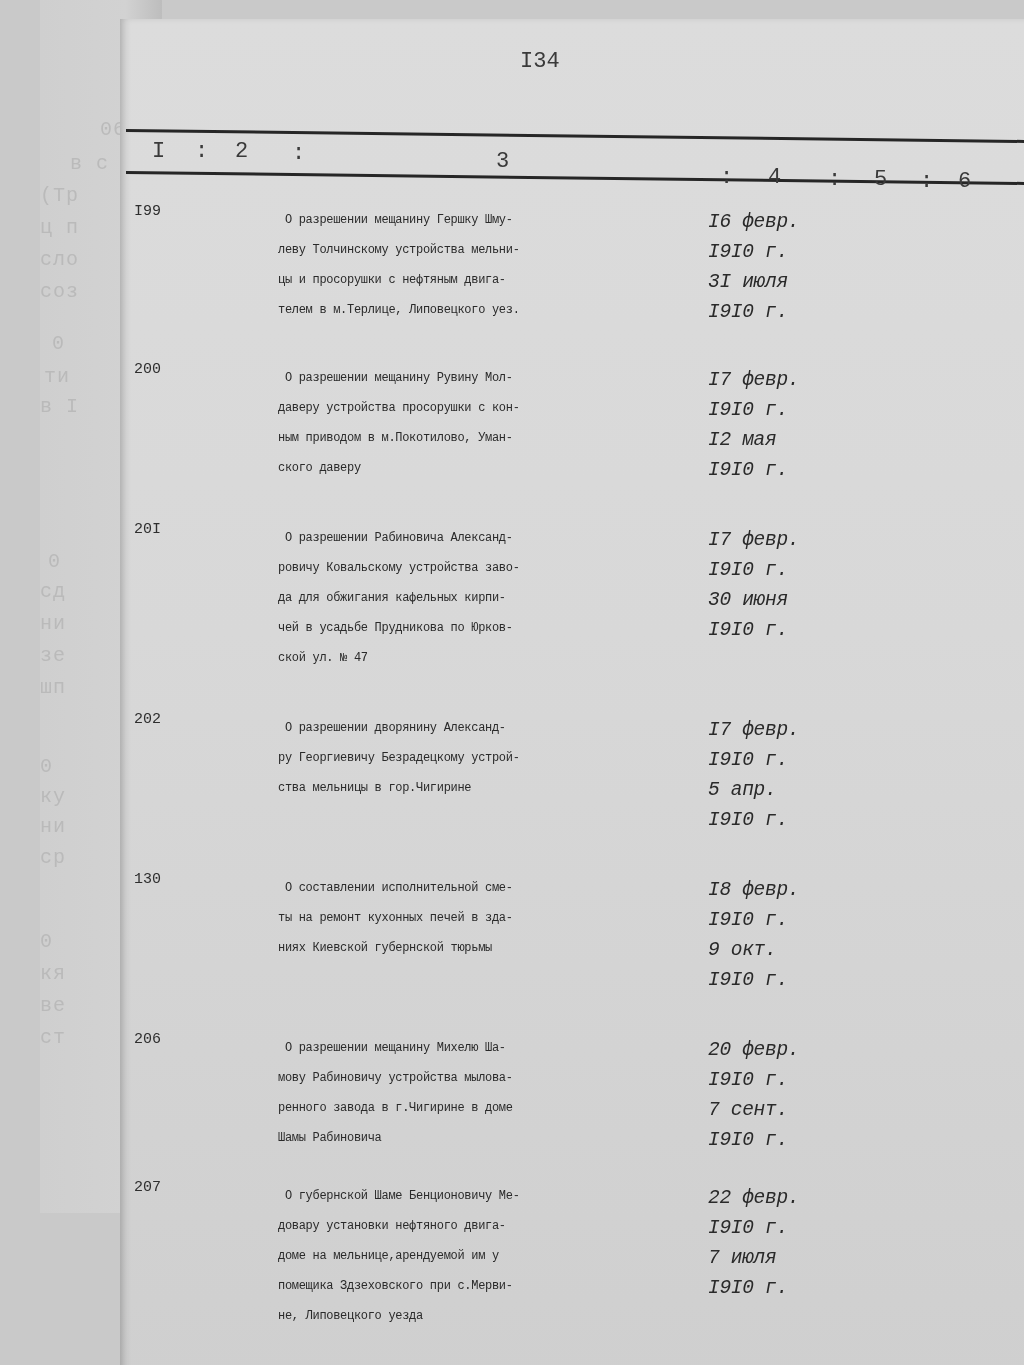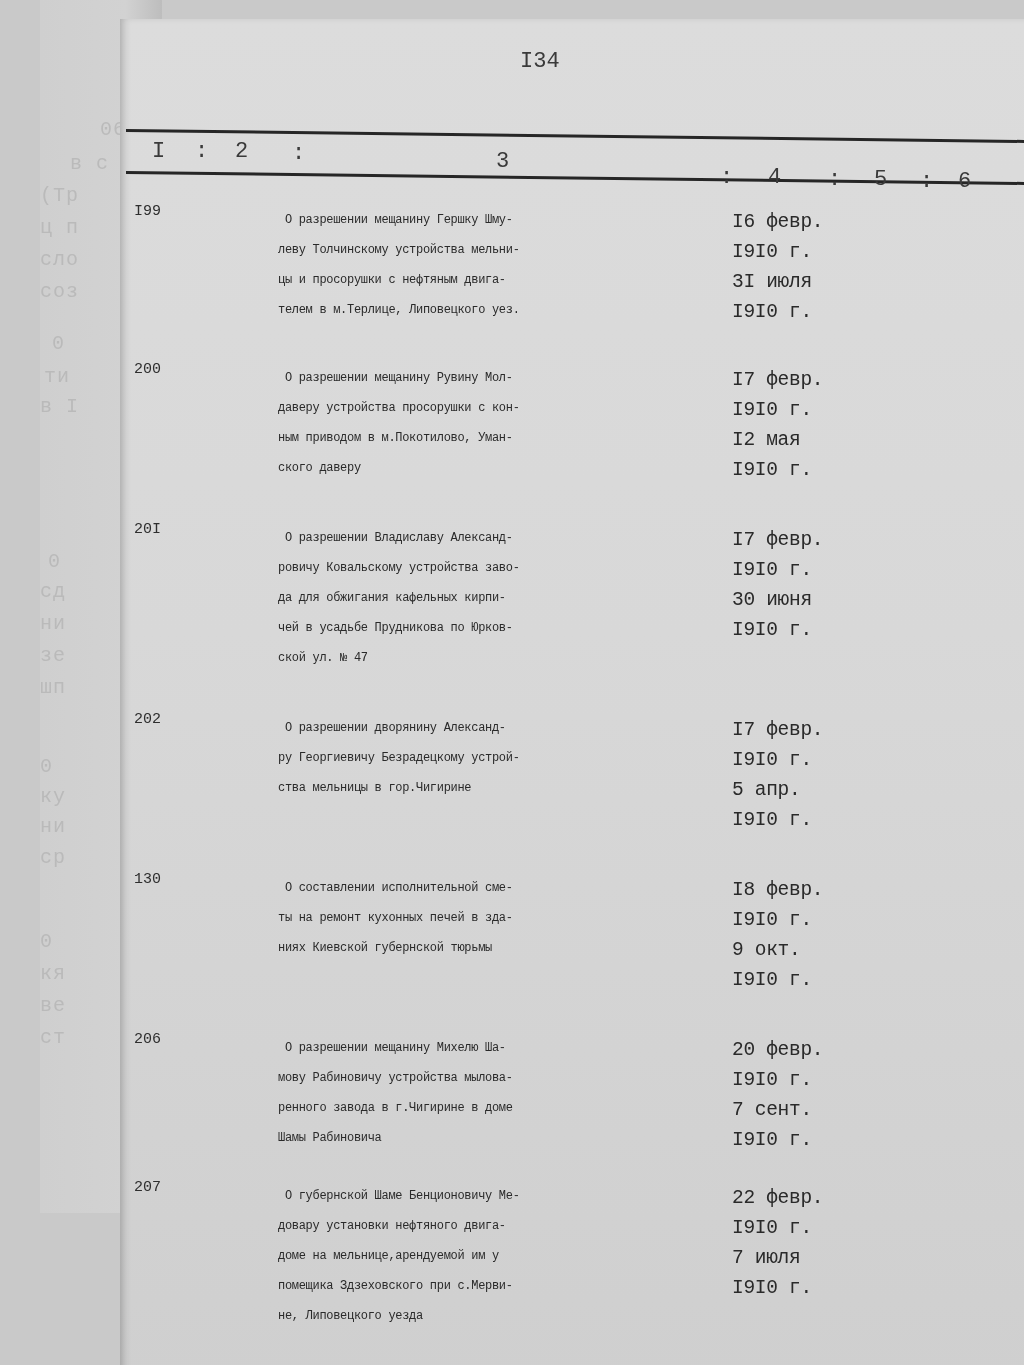--- a/index.html
+++ b/index.html
@@ -39,22 +39,22 @@
   }
   .entry { position: absolute; left: 0; width: 904px; }
   .entry-num {
     position: absolute; left: 14px; top: 0; font-size: 15px; color: #2e2e2e;
   }
   .entry-text {
     position: absolute; left: 158px; top: 2px; font-size: 12px; line-height: 30px;
     white-space: pre; color: #2a2a2a; letter-spacing: -0.3px;
   }
   .entry-dates {
-    position: absolute; left: 612px; top: 4px; font-size: 19.5px; line-height: 30px;
-    white-space: pre; color: #2a2a2a; letter-spacing: -0.3px;
+    position: absolute; left: 588px; top: 4px; font-size: 19.5px; line-height: 30px;
+    white-space: pre; color: #2a2a2a; letter-spacing: -0.3px; font-style: italic;
   }
 </style>
 </head>
 <body>
 
 <div class="left-page">
   <div class="bleed" style="top:118px;left:60px">06</div>
   <div class="bleed" style="top:152px;left:30px">в с</div>
   <div class="bleed" style="top:184px;left:0px">(Тр</div>
   <div class="bleed" style="top:216px;left:0px">ц п</div>
@@ -117,21 +117,21 @@
 <span>ным приводом в м.Покотилово, Уман-</span>
 <span>ского даверу</span></div>
     <div class="entry-dates"><span>I7 февр.</span>
 <span>I9I0 г.</span>
 <span>I2 мая</span>
 <span>I9I0 г.</span></div>
   </div>
 
   <div class="entry" style="top:502px">
     <div class="entry-num">20I</div>
-    <div class="entry-text"><span> О разрешении Владиславу Александ-</span>
+    <div class="entry-text"><span> О разрешении Рабиновича Александ-</span>
 <span>ровичу Ковальскому устройства заво-</span>
 <span>да для обжигания кафельных кирпи-</span>
 <span>чей в усадьбе Прудникова по Юрков-</span>
 <span>ской ул. № 47</span></div>
     <div class="entry-dates"><span>I7 февр.</span>
 <span>I9I0 г.</span>
 <span>30 июня</span>
 <span>I9I0 г.</span></div>
   </div>
 

